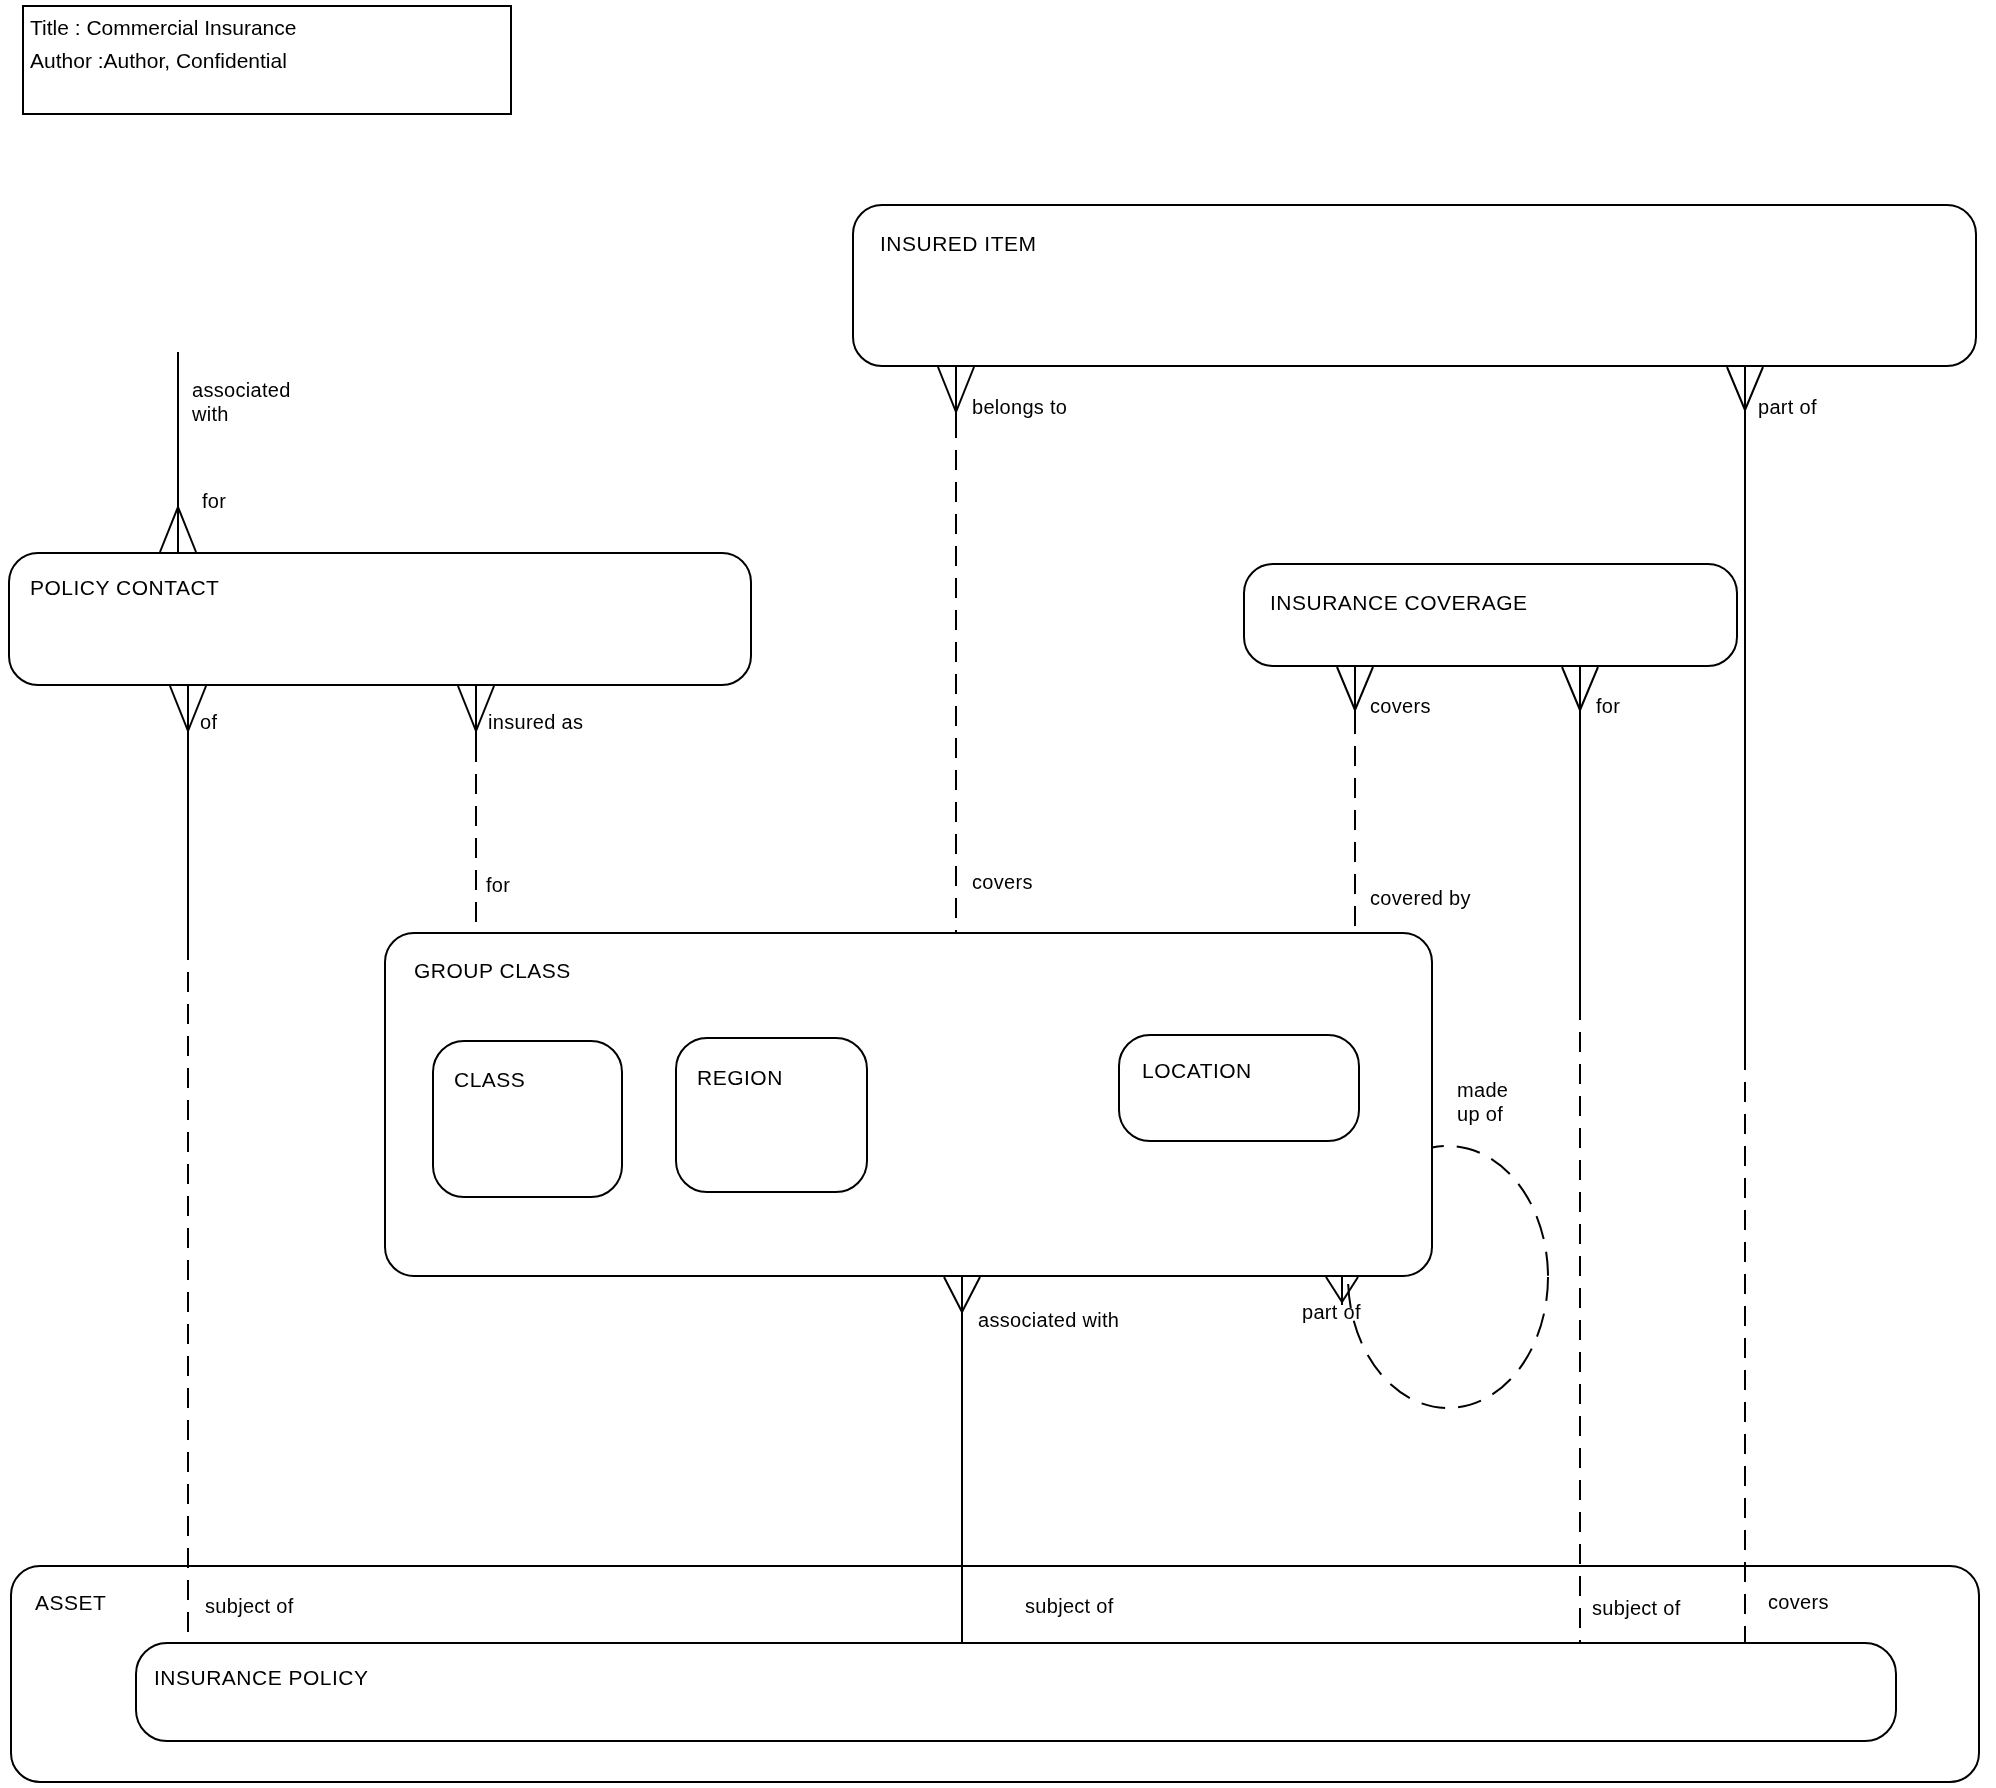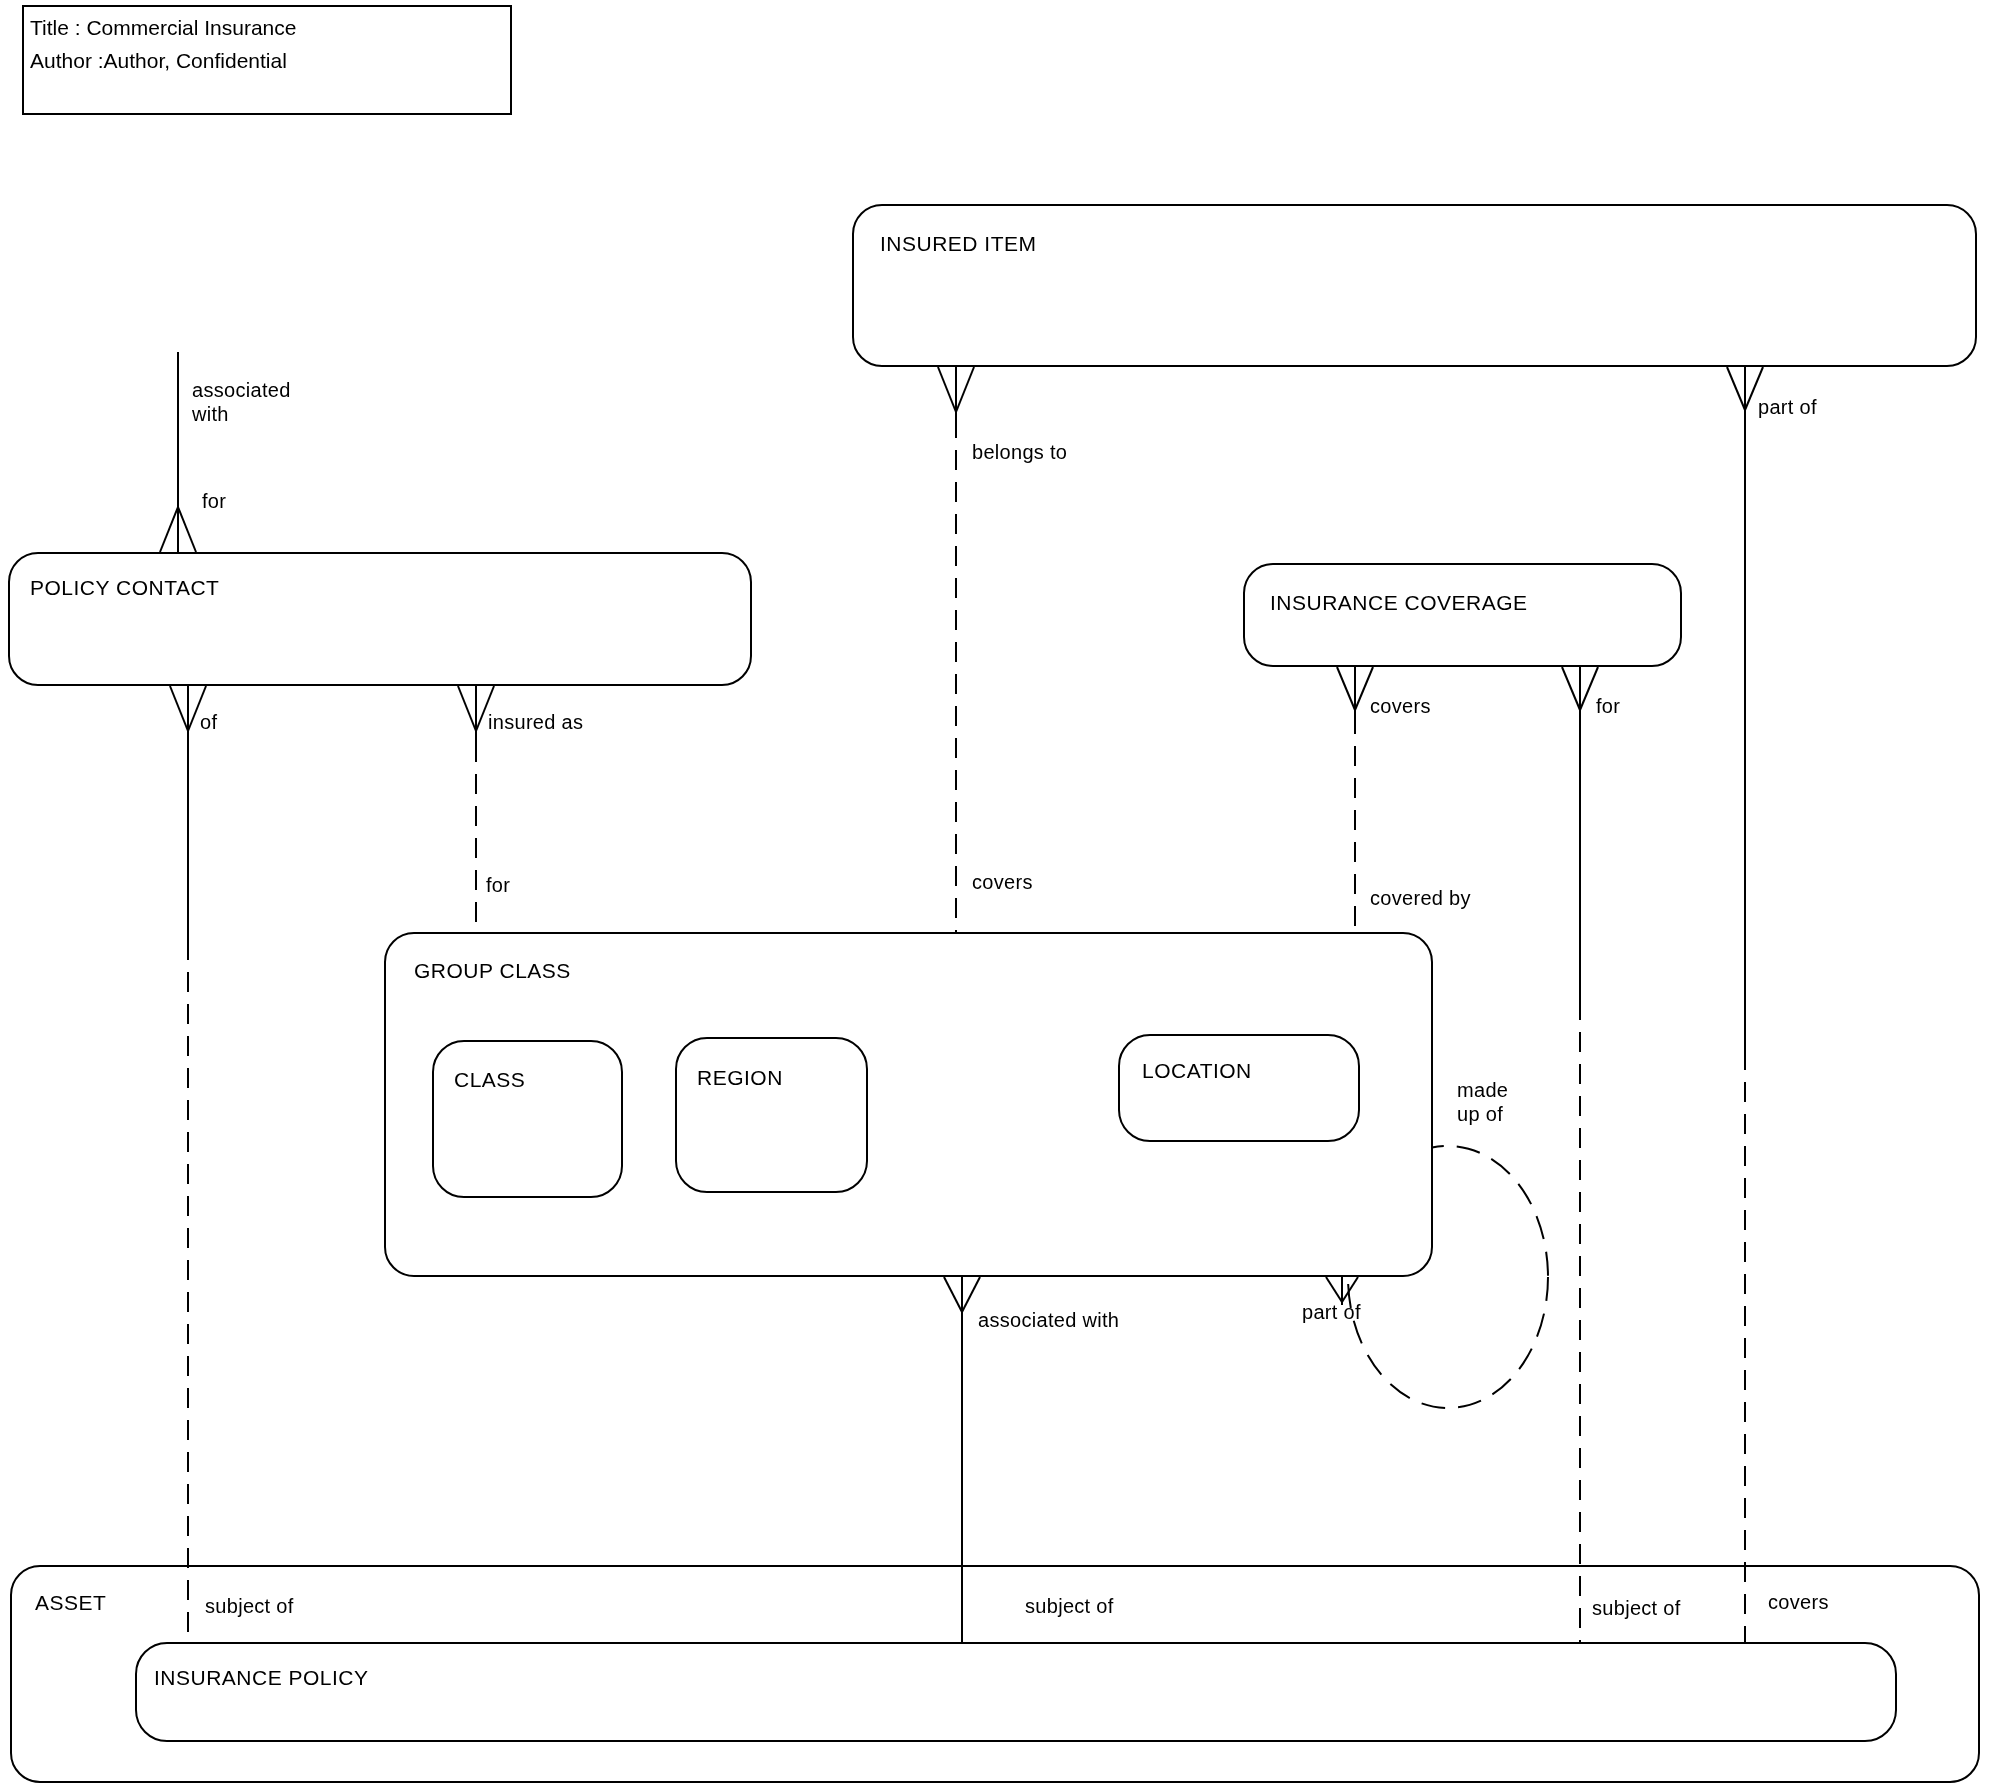--- a/index.html
+++ b/index.html
@@ -100,21 +100,21 @@
 
 
   <div class="entity" style="left:852px; top:204px; width:1125px; height:163px;">
     <span class="ent-label">INSURED ITEM</span>
   </div>
 
   <div class="entity" style="left:8px; top:552px; width:744px; height:134px;">
     <span class="ent-label" style="left:20px; top:22px;">POLICY CONTACT</span>
   </div>
 
-  <div class="entity" style="left:1243px; top:563px; width:439px; height:104px;">
+  <div class="entity" style="left:1243px; top:563px; width:495px; height:104px;">
     <span class="ent-label" style="left:25px; top:26px;">INSURANCE COVERAGE</span>
   </div>
 
   <div class="entity" style="left:384px; top:932px; width:1049px; height:345px;">
     <span class="ent-label" style="left:28px; top:25px;">GROUP CLASS</span>
   </div>
 
   <div class="entity nested" style="left:432px; top:1040px; width:191px; height:158px;">
     <span class="ent-label" style="left:20px; top:26px;">CLASS</span>
   </div>
@@ -134,21 +134,21 @@
   <div class="entity nested" style="left:135px; top:1642px; width:1762px; height:100px;">
     <span class="ent-label" style="left:17px; top:22px;">INSURANCE POLICY</span>
   </div>
 
   <span class="rel-label" style="left:192px; top:378px;">associated
 with</span>
   <span class="rel-label" style="left:202px; top:489px;">for</span>
   <span class="rel-label" style="left:200px; top:710px;">of</span>
   <span class="rel-label" style="left:488px; top:710px;">insured as</span>
   <span class="rel-label" style="left:486px; top:873px;">for</span>
-  <span class="rel-label" style="left:972px; top:395px;margin-top:45px;">belongs to</span>
+  <span class="rel-label" style="left:972px; top:395px;">belongs to</span>
   <span class="rel-label" style="left:972px; top:870px;">covers</span>
   <span class="rel-label" style="left:1370px; top:694px;">covers</span>
   <span class="rel-label" style="left:1370px; top:886px;">covered by</span>
   <span class="rel-label" style="left:1596px; top:694px;">for</span>
   <span class="rel-label" style="left:1758px; top:395px;">part of</span>
   <span class="rel-label" style="left:1457px; top:1078px;">made
 up of</span>
   <span class="rel-label" style="left:978px; top:1308px;">associated with</span>
   <span class="rel-label" style="left:1302px; top:1300px;">part of</span>
   <span class="rel-label" style="left:205px; top:1594px;">subject of</span>

